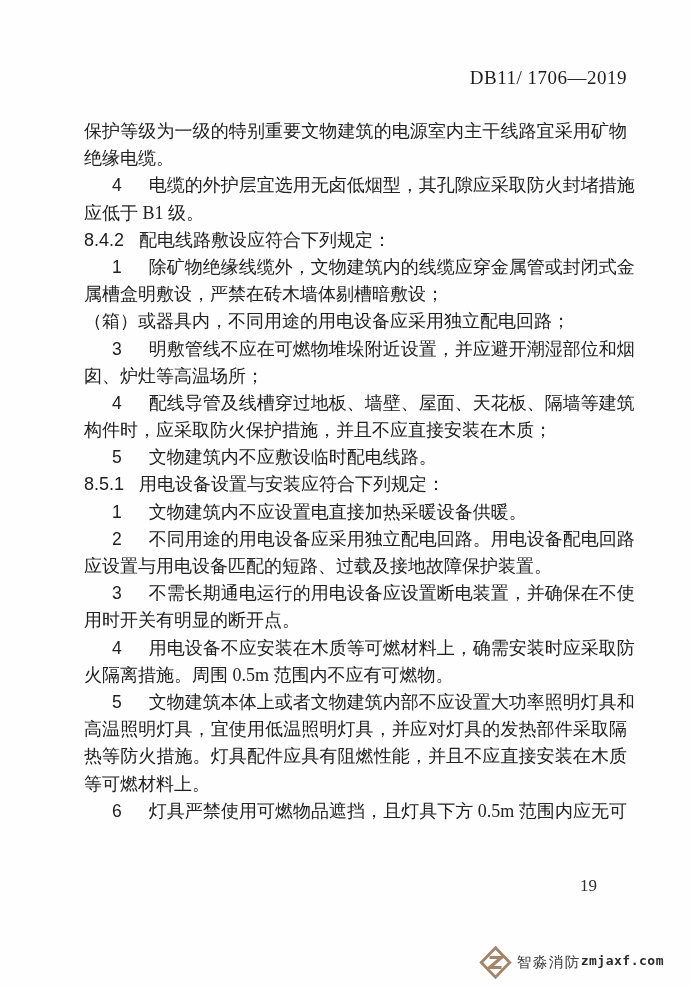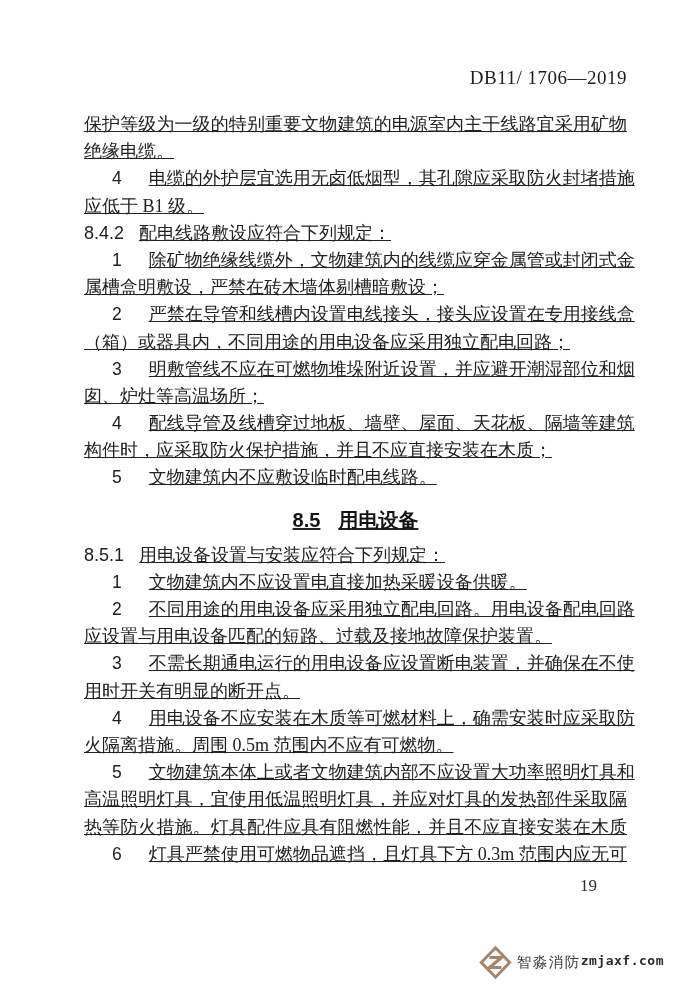--- a/index.html
+++ b/index.html
@@ -19,23 +19,22 @@
   .doc-number {
     margin-top: 66px;
     padding: 0 63px 0 84px;
     text-align: right;
     font-size: 19px;
     letter-spacing: 0.5px;
     color: #1c1c1c;
     line-height: 24px;
   }
   .content {
-    margin-top: 21px;
+    margin-top: 28px;
     padding: 0 63px 0 84px;
-    text-decoration: underline;
   }
   .line {
     position: relative;
     height: 27.2px;
     line-height: 27.2px;
     font-size: 18px;
     white-space: nowrap;
     color: #212121;
   }
   .line.fill {
@@ -111,40 +110,39 @@
   <div class="doc-number">DB11/ 1706—2019</div>
 
   <div class="content">
       <div class="line body fill"><span class="txt">保护等级为一级的特别重要文物建筑的电源室内主干线路宜采用矿物</span></div>
       <div class="line body"><span class="txt">绝缘电缆。</span></div>
       <div class="line item fill"><span class="num">4</span><span class="txt">电缆的外护层宜选用无卤低烟型，其孔隙应采取防火封堵措施</span></div>
       <div class="line body"><span class="txt">应低于 B1 级。</span></div>
       <div class="line clause"><span class="num">8.4.2</span><span class="txt">配电线路敷设应符合下列规定：</span></div>
       <div class="line item fill"><span class="num">1</span><span class="txt">除矿物绝缘线缆外，文物建筑内的线缆应穿金属管或封闭式金</span></div>
       <div class="line body"><span class="txt">属槽盒明敷设，严禁在砖木墙体剔槽暗敷设；</span></div>
-      <div class="line item fill"><span class="num">2</span><span class="txt">严禁在导管和线槽内设置电线接头，接头应设置在专用接线盒</span></div>
       <div class="line body"><span class="txt">（箱）或器具内，不同用途的用电设备应采用独立配电回路；</span></div>
       <div class="line item fill"><span class="num">3</span><span class="txt">明敷管线不应在可燃物堆垛附近设置，并应避开潮湿部位和烟</span></div>
       <div class="line body"><span class="txt">囱、炉灶等高温场所；</span></div>
       <div class="line item fill"><span class="num">4</span><span class="txt">配线导管及线槽穿过地板、墙壁、屋面、天花板、隔墙等建筑</span></div>
       <div class="line body"><span class="txt">构件时，应采取防火保护措施，并且不应直接安装在木质；</span></div>
       <div class="line item"><span class="num">5</span><span class="txt">文物建筑内不应敷设临时配电线路。</span></div>
-      <div class="line heading"><span class="num">8.5</span><span class="txt">用电设备</span></div>
       <div class="line clause"><span class="num">8.5.1</span><span class="txt">用电设备设置与安装应符合下列规定：</span></div>
       <div class="line item"><span class="num">1</span><span class="txt">文物建筑内不应设置电直接加热采暖设备供暖。</span></div>
       <div class="line item fill"><span class="num">2</span><span class="txt">不同用途的用电设备应采用独立配电回路。用电设备配电回路</span></div>
       <div class="line body"><span class="txt">应设置与用电设备匹配的短路、过载及接地故障保护装置。</span></div>
       <div class="line item fill"><span class="num">3</span><span class="txt">不需长期通电运行的用电设备应设置断电装置，并确保在不使</span></div>
       <div class="line body"><span class="txt">用时开关有明显的断开点。</span></div>
       <div class="line item fill"><span class="num">4</span><span class="txt">用电设备不应安装在木质等可燃材料上，确需安装时应采取防</span></div>
       <div class="line body"><span class="txt">火隔离措施。周围 0.5m 范围内不应有可燃物。</span></div>
       <div class="line item fill"><span class="num">5</span><span class="txt">文物建筑本体上或者文物建筑内部不应设置大功率照明灯具和</span></div>
       <div class="line body fill"><span class="txt">高温照明灯具，宜使用低温照明灯具，并应对灯具的发热部件采取隔</span></div>
       <div class="line body fill"><span class="txt">热等防火措施。灯具配件应具有阻燃性能，并且不应直接安装在木质</span></div>
-      <div class="line item fill"><span class="num">6</span><span class="txt">灯具严禁使用可燃物品遮挡，且灯具下方 0.3m 范围内应无可</span></div>
+      <div class="line body"><span class="txt">等可燃材料上。</span></div>
+      <div class="line item fill"><span class="num">6</span><span class="txt">灯具严禁使用可燃物品遮挡，且灯具下方 0.5m 范围内应无可</span></div>
     </div>
 
   <div class="page-number">19</div>
 
   <div class="watermark">
     <svg class="logo-icon" viewBox="0 0 36 38" xmlns="http://www.w3.org/2000/svg">
       <path d="M18 3 L33.5 19 L18 35 L2.5 19 Z" fill="none" stroke="#a3866a" stroke-width="3.2"></path>
       <path d="M11.5 13.5 H24.5 L11.5 24.5 H24.5" fill="none" stroke="#a3866a" stroke-width="3.4"></path>
     </svg>
     <div class="wm-text">

